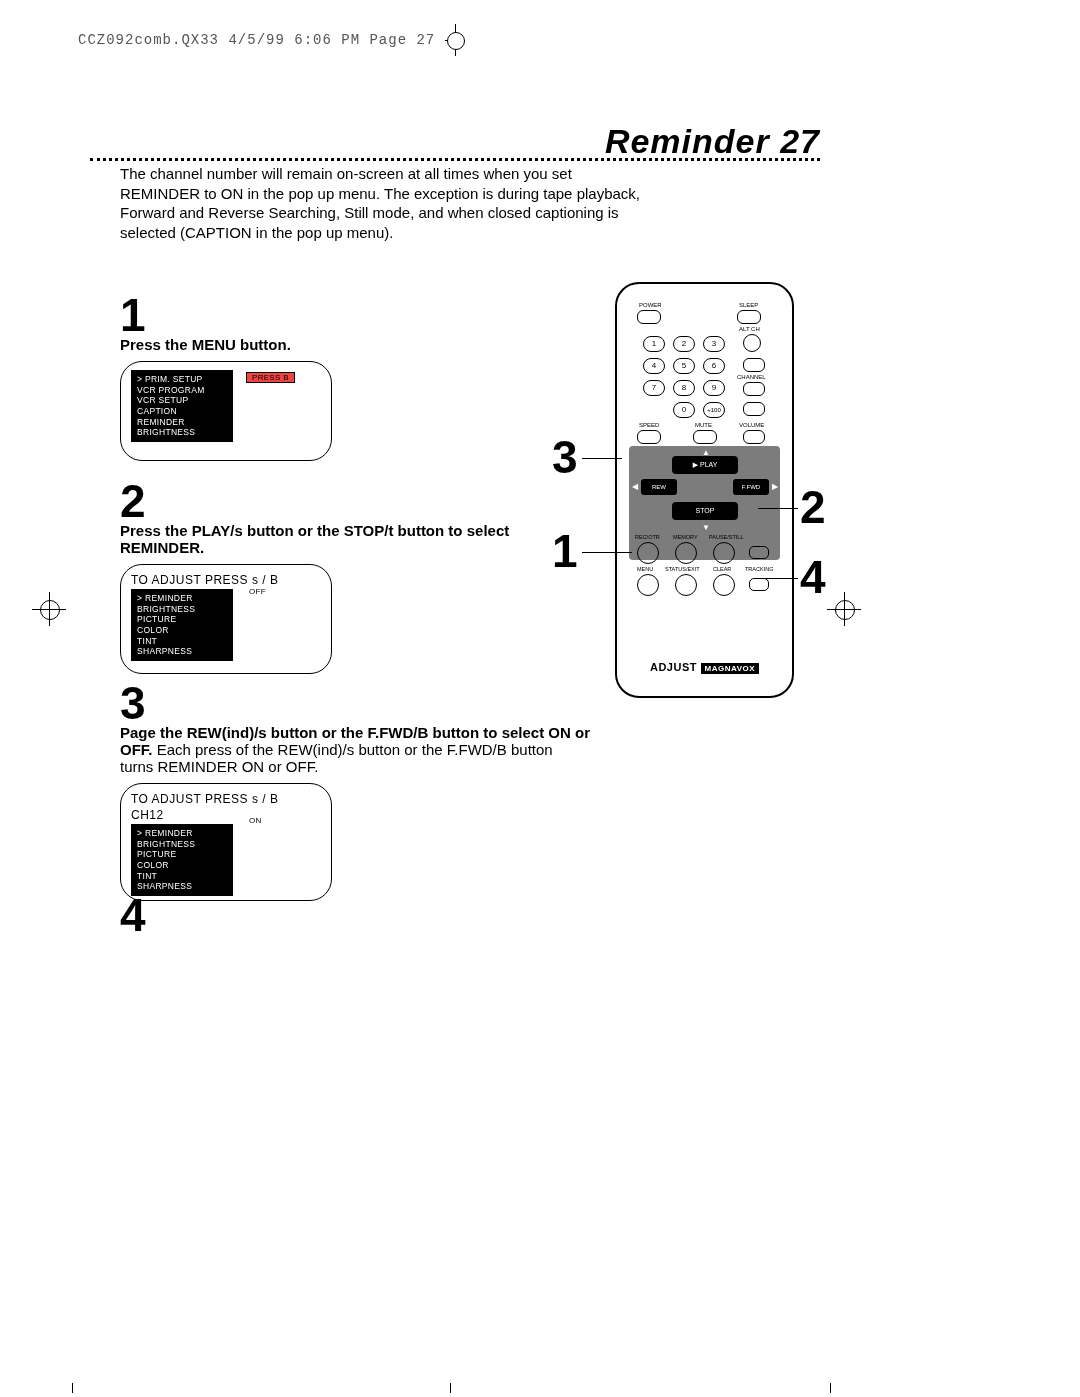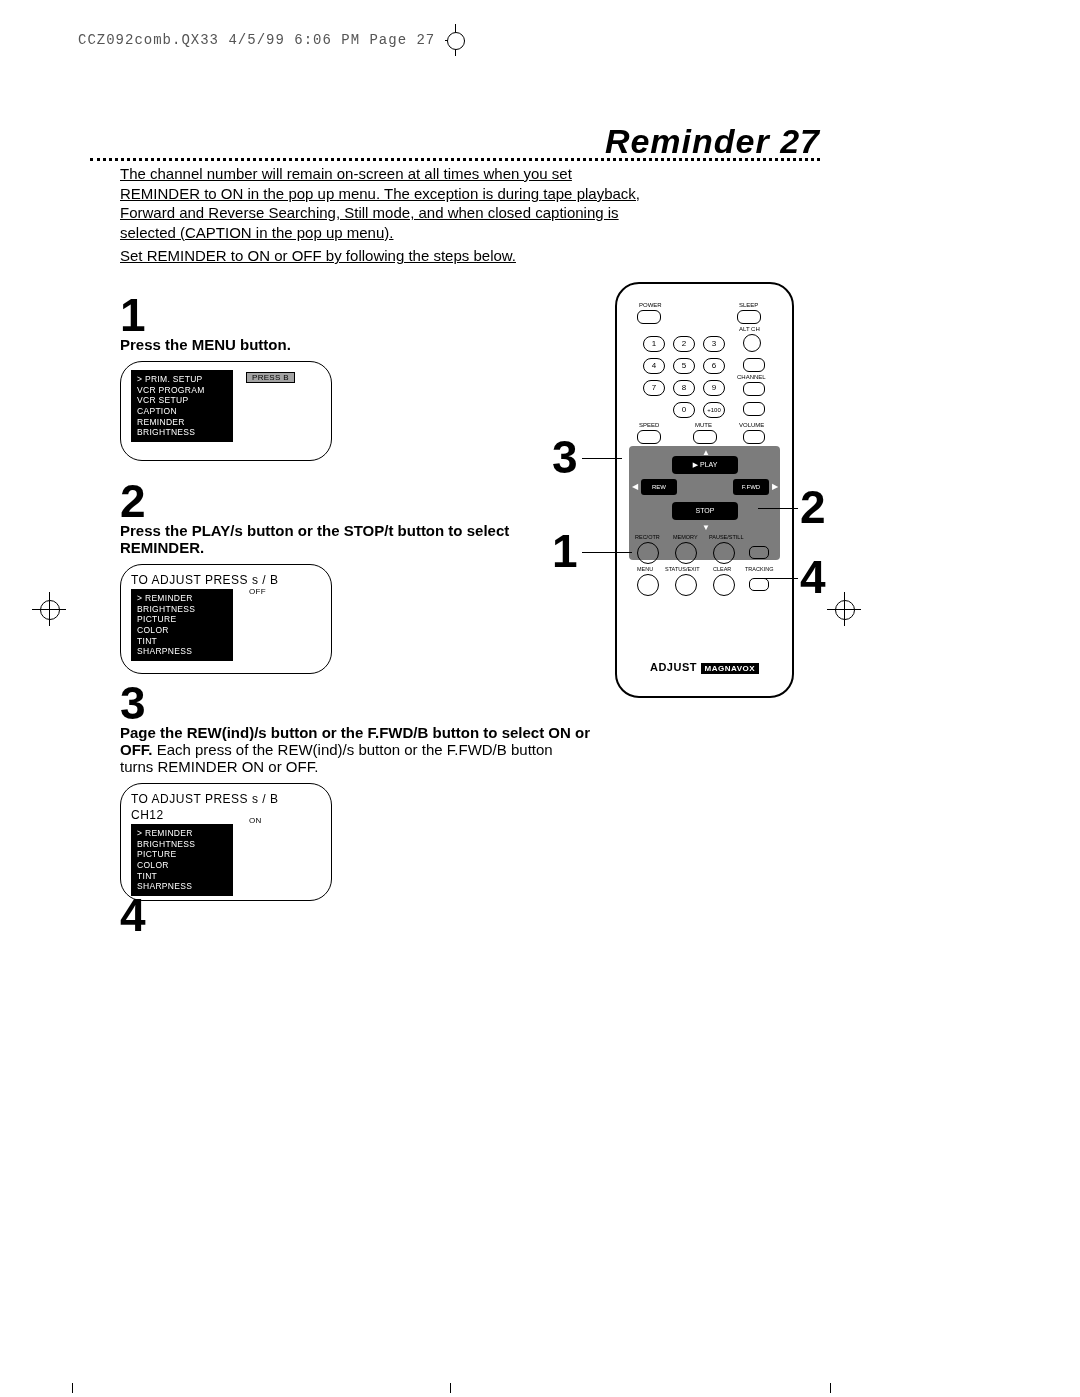--- a/index.html
+++ b/index.html
@@ -67,21 +67,21 @@
     border-top: 3px dotted #000;
   }
   .intro {
     position: absolute;
     top: 164px;
     left: 120px;
     width: 520px;
     font-size: 15px;
     line-height: 1.3;
   }
-  .intro p { margin: 0 0 4px 0; text-decoration: underline; }
+  .intro p { margin: 0 0 4px 0; }
 
   .step-block { position: absolute; left: 120px; width: 470px; }
   .step-num {
     font-size: 46px;
     font-weight: bold;
     line-height: 1;
     margin: 0;
   }
   .step-text { font-size: 15px; font-weight: bold; margin-top: -2px; }
   .step-text .plain { font-weight: normal; }
@@ -107,21 +107,21 @@
     width: 90px;
     line-height: 1.25;
   }
   .osd-inner .row { white-space: nowrap; }
   .osd-btn {
     position: absolute;
     top: 10px; left: 125px;
     border: 1px solid #000;
     font-size: 8px;
     padding: 0 5px;
-    background: #a3a3a3;
+    background: #ef4444;
   }
   .osd-note {
     font-size: 12px;
     margin-bottom: 2px;
     letter-spacing: 0.5px;
   }
   .osd-value {
     position: absolute;
     top: 22px; left: 128px;
     font-size: 8px;
@@ -259,21 +259,20 @@
       <div class="circ"></div>
   </div>
 
   <div class="title-area">
     <span class="title-text">Reminder 27</span>
   </div>
   <div class="dotted-rule"></div>
 
   <div class="intro">
     <p>The channel number will remain on-screen at all times when you set REMINDER to ON in the pop up menu. The exception is during tape playback, Forward and Reverse Searching, Still mode, and when closed captioning is selected (CAPTION in the pop up menu).</p>
-    <p>Set REMINDER to ON or OFF by following the steps below.</p>
   </div>
 
   <div class="step-block" style="top:292px;">
     <p class="step-num">1</p>
     <div class="step-text">Press the MENU button.</div>
     <div class="osd-box">
       <div class="osd-btn">PRESS B</div>
       <div class="osd-inner">
         <div class="row">&gt; <span>PRIM. SETUP</span></div>
         <div class="row">VCR PROGRAM</div>

